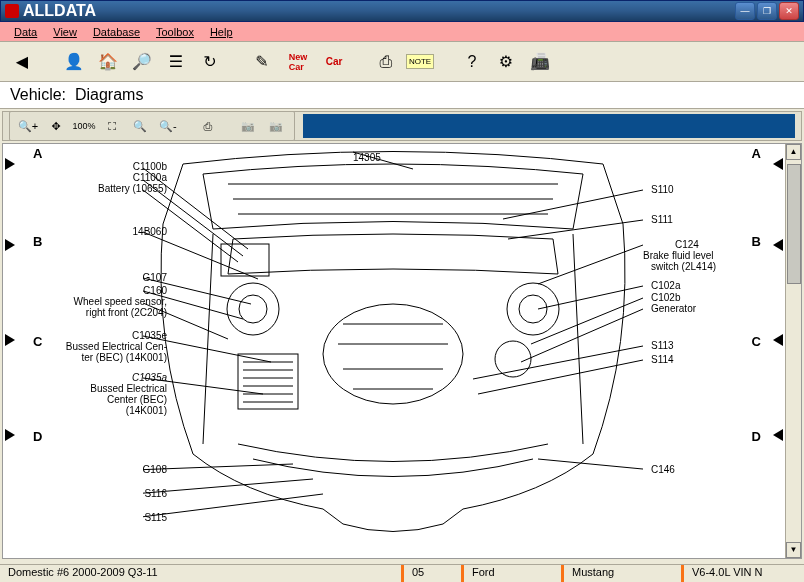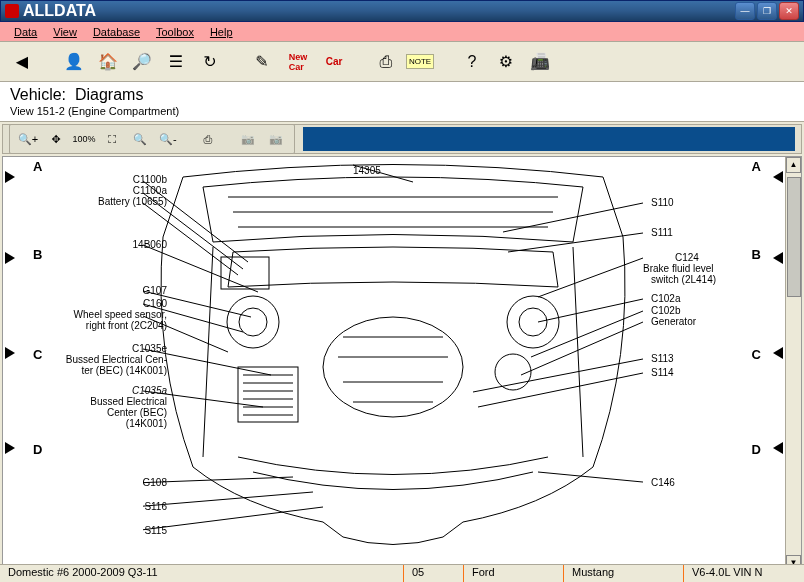--- a/index.html
+++ b/index.html
@@ -43,21 +43,21 @@
     .tri-left { border-top: 6px solid transparent; border-bottom: 6px solid transparent; border-left: 10px solid #000; }
     .tri-right { border-top: 6px solid transparent; border-bottom: 6px solid transparent; border-right: 10px solid #000; }
     
     .label { position: absolute; font-size: 10px; line-height: 1.1; white-space: nowrap; }
     .label.right { text-align: left; }
     .label.left { text-align: right; }
     
     .engine-svg { position: absolute; left: 140px; top: 0; width: 500px; height: 410px; }
     
     .statusbar { height: 18px; background: #ece9d8; border-top: 1px solid #aca899; display: flex; font-size: 11px; position: absolute; bottom: 0; left: 0; right: 0; }
-    .status-cell { padding: 1px 8px; border-right: 1px solid #f97316; }
+    .status-cell { padding: 1px 8px; border-right: 3px solid #f97316; }
     .status-cell.wide { flex: 1; }
   </style>
 </head>
 <body>
 
 <div class="titlebar">
   <span class="titlebar-icon"></span>
   <span class="titlebar-text">ALLDATA</span>
   <div class="titlebar-btns">
     <div class="titlebar-btn">—</div>
@@ -121,21 +121,20 @@
   <div class="tb-btn">
       <span class="tb-icon">📠</span>
     </div>
 </div>
 
 <div class="content-header">
   <div class="content-title">
     <span>Vehicle:</span>
     &nbsp;<span>Diagrams</span>
   </div>
-  <div class="content-subtitle">View 151-2 (Engine Compartment)</div>
 </div>
 
 <div class="diagram-toolbar">
   <div class="diagram-toolbar-inner">
     <div class="dt-btn">
         <span>🔍+</span>
       </div>
     <div class="dt-btn">
         <span>✥</span>
       </div>

